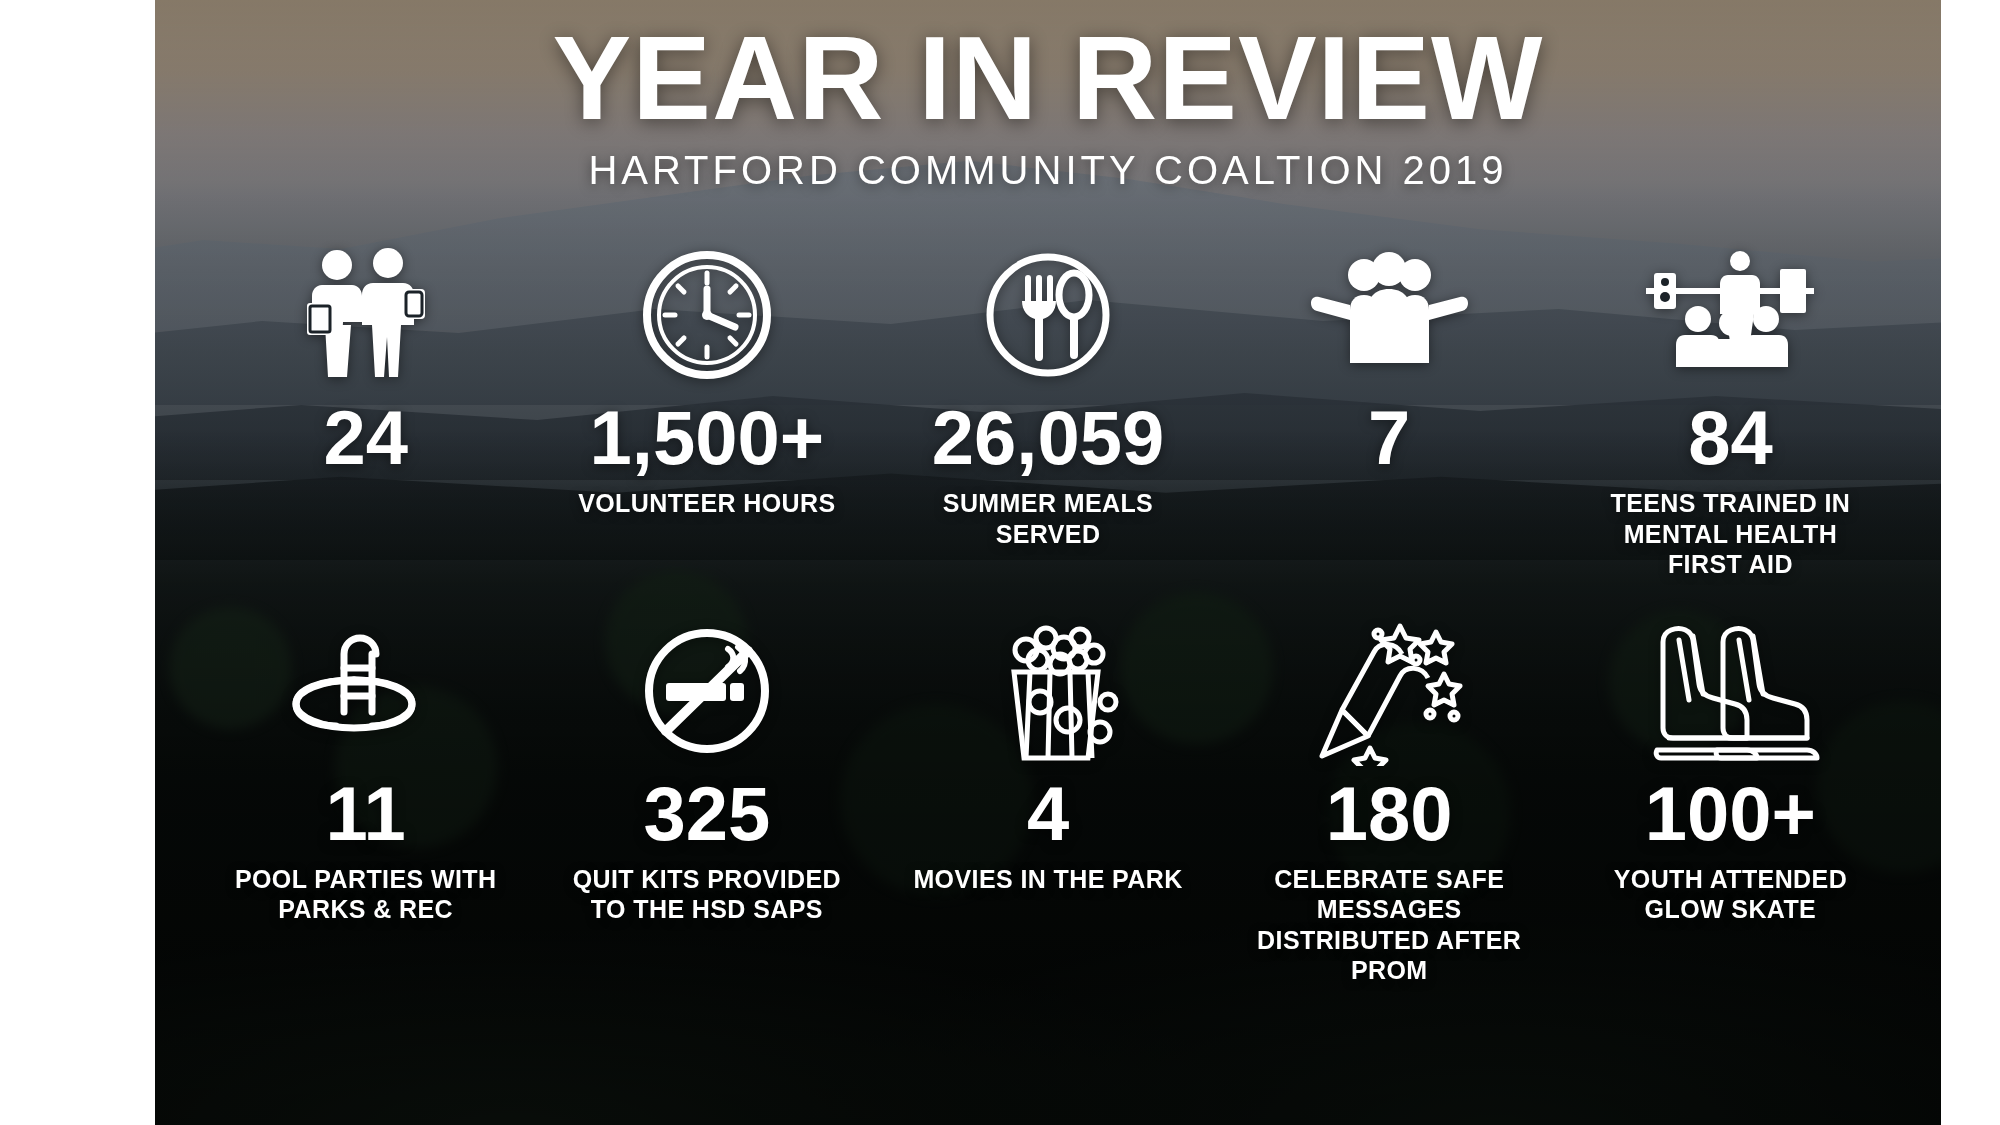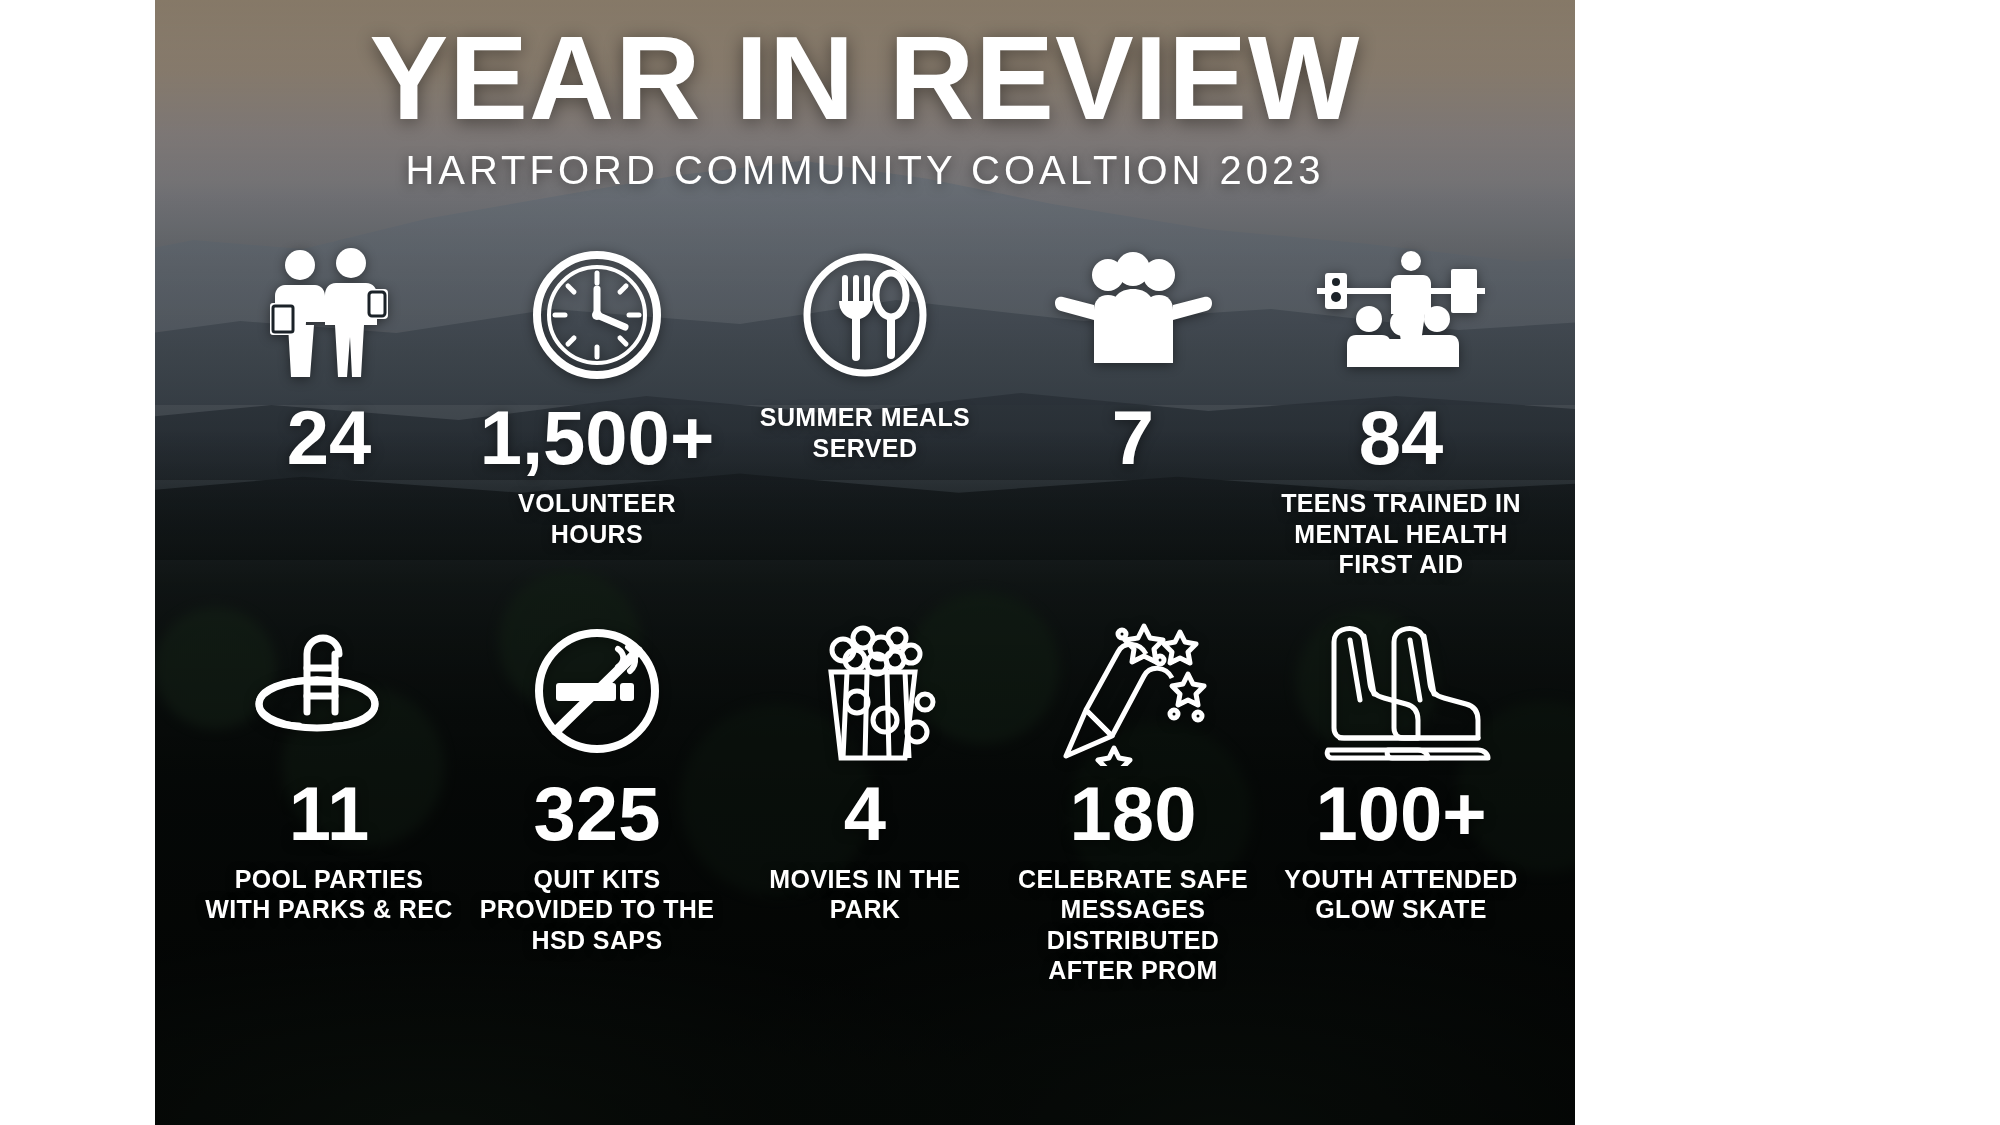--- a/index.html
+++ b/index.html
@@ -19,21 +19,21 @@
     position: relative;
     width: 2000px;
     height: 1125px;
     background: #ffffff;
   }
 
   #poster {
     position: absolute;
     left: 155px;
     top: 0px;
-    width: 1420px;
+    width: 1786px;
     height: 1125px;
     overflow: hidden;
     background: #10161a;
   }
 
   
   .bg-sky {
     position: absolute;
     inset: 0;
     background:
@@ -207,21 +207,21 @@
     <div class="ridge r2"></div>
     <div class="ridge r3"></div>
     <div class="ridge r4"></div>
     <div class="forest"></div>
     <div class="canopy"></div>
     <div class="scrim"></div>
 
     <div class="content">
 
       <h1 class="title">YEAR IN REVIEW</h1>
-      <h2 class="subtitle">HARTFORD COMMUNITY COALTION 2023</h2>
+      <h2 class="subtitle">HARTFORD COMMUNITY COALTION 2019</h2>
 
       <div class="grid">
 
         <div class="row row1">
 
           <div class="stat">
             <div class="icon-wrap">
               <svg width="150" height="140" viewBox="0 0 150 140" fill="#fff">
                 <circle cx="46" cy="20" r="15"></circle>
                 <path d="M31 40h30c6 0 10 5 10 11v26H52l-3 55h-8l-4-55H21V51c0-6 4-11 10-11z"></path>
@@ -268,20 +268,21 @@
                 <g fill="#fff">
                   <rect x="47" y="30" width="6" height="30" rx="3"></rect>
                   <rect x="58" y="30" width="6" height="30" rx="3"></rect>
                   <rect x="69" y="30" width="6" height="30" rx="3"></rect>
                   <path d="M44 56h34c0 10-6 16-13 18v38a4 4 0 0 1-8 0V74c-7-2-13-8-13-18z"></path>
                   <ellipse cx="96" cy="50" rx="15" ry="22" fill="none" stroke="#fff" stroke-width="7"></ellipse>
                   <rect x="92" y="70" width="8" height="44" rx="4"></rect>
                 </g>
               </svg>
             </div>
+            <div class="value">26,059</div>
             <div class="label">SUMMER MEALS SERVED</div>
           </div>
 
           <div class="stat">
             <div class="icon-wrap">
               <svg width="160" height="140" viewBox="0 0 160 140" fill="#fff">
                 <circle cx="55" cy="30" r="16"></circle>
                 <circle cx="80" cy="24" r="17"></circle>
                 <circle cx="106" cy="30" r="16"></circle>
                 <path d="M80 44c14 0 22 9 22 22v52H58V66c0-13 8-22 22-22z"></path>

